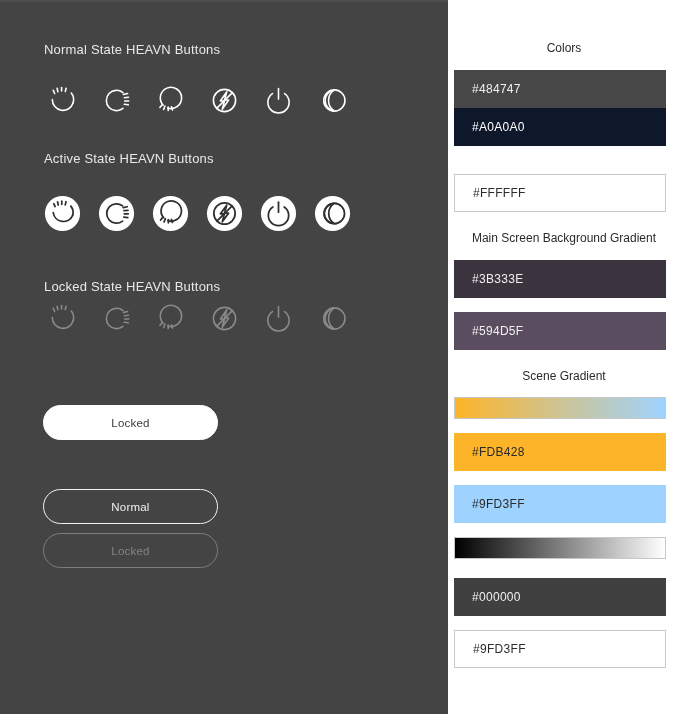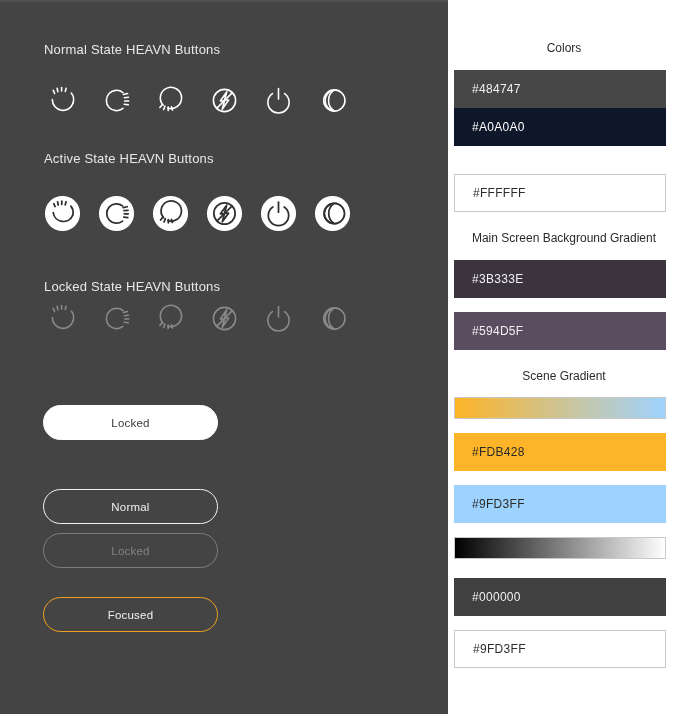--- a/index.html
+++ b/index.html
@@ -283,21 +283,20 @@
           <circle cx="22" cy="20" r="11.5"></circle>
           <path d="M22 8.6 A11.5 11.5 0 0 0 22 31.4 A13.5 13.5 0 0 1 22 8.6 Z"></path>
         </g>
           </svg>
       </div>
     </div>
 
     <div class="pill pill-active" style="top:403px">Locked</div>
     <div class="pill pill-normal" style="top:467px">Normal</div>
     <div class="pill pill-locked" style="top:531px">Locked</div>
-    <div class="pill pill-focused" style="top:595px">Focused</div>
   </div>
 
   <div class="right-panel">
 
     <div class="group-title" style="top:41px">Colors</div>
 
     <div class="swatch" style="top:70px;background:#484747;color:#f0f0f0">#484747</div>
     <div class="swatch" style="top:108px;background:#0f172a;color:#ffffff">#A0A0A0</div>
     <div class="swatch outlined" style="top:174px;background:#FFFFFF;color:#2b2b2b">#FFFFFF</div>
 

